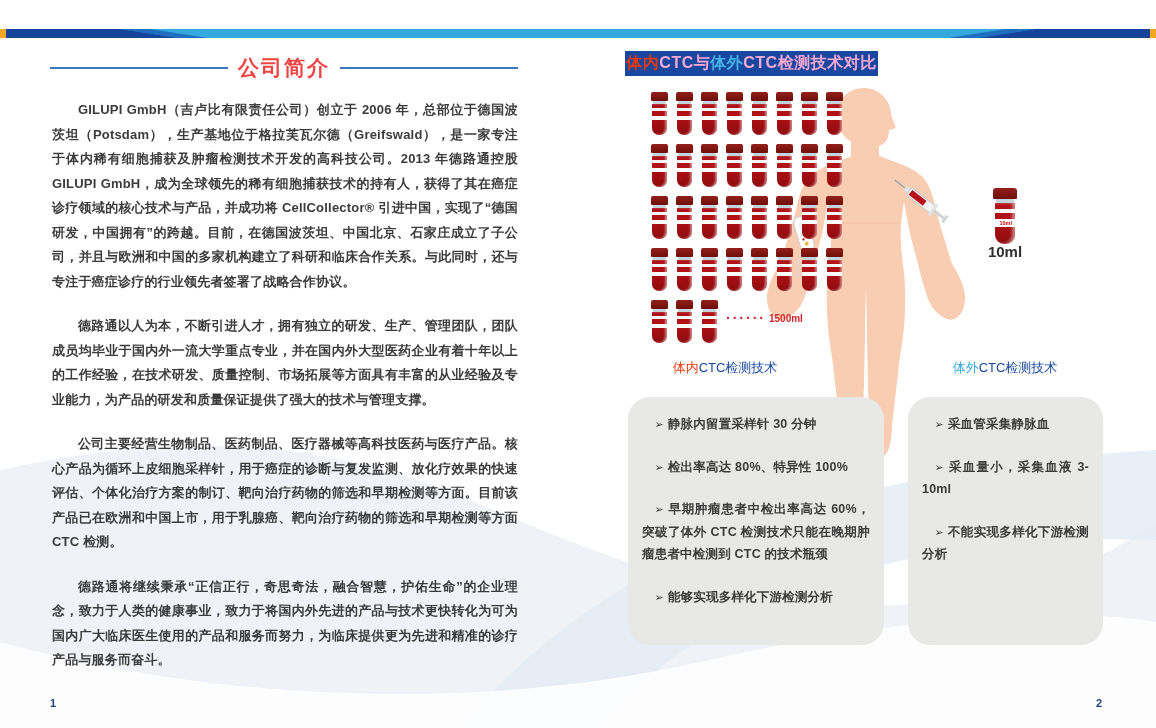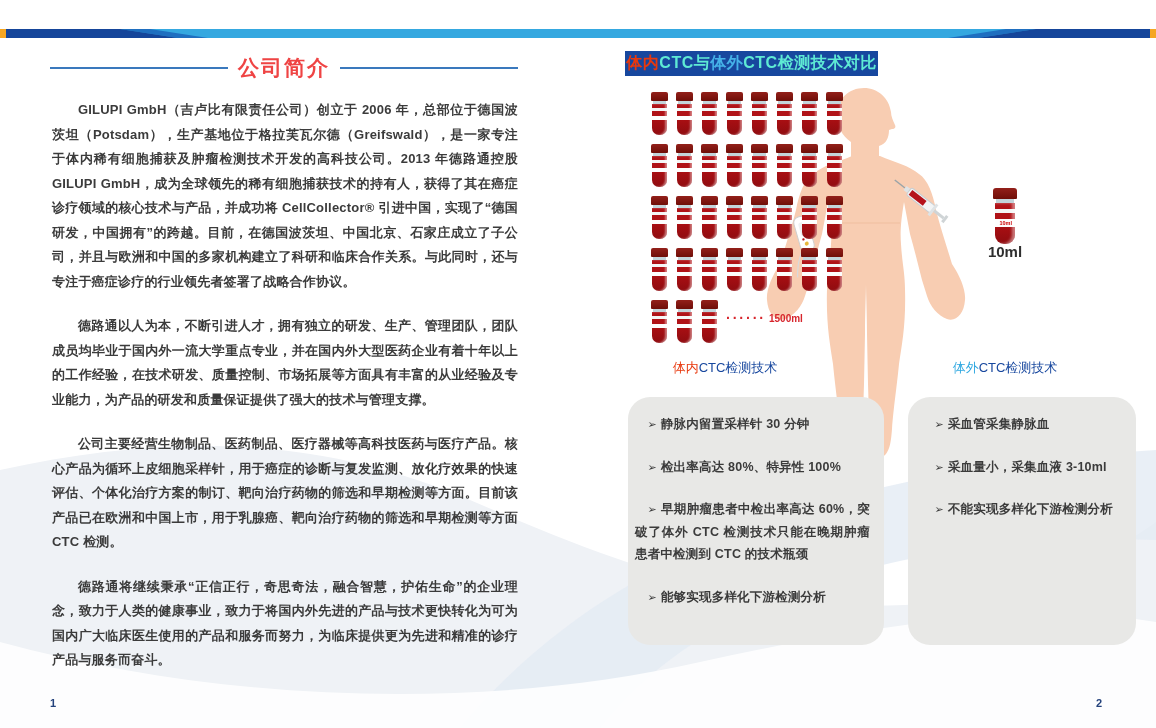--- a/index.html
+++ b/index.html
@@ -24,21 +24,21 @@
   .page-num{font-size:11px;font-weight:bold;color:#24427c;z-index:2;}
   #page-num-1{left:50px;top:697px;}
   #page-num-2{left:1096px;top:697px;}
   
   .banner{
     left:625px;top:51px;width:253px;height:25px;background:#17479e;z-index:2;
     display:flex;align-items:center;justify-content:center;
     font-size:16px;font-weight:bold;letter-spacing:0.5px;white-space:nowrap;
   }
   .banner .seg-red{color:#e8380d;}
-  .banner .seg-white{color:#5eead4;}
+  .banner .seg-white{color:#f9a8d4;}
   .banner .seg-blue{color:#45b2e8;}
   
   #tube-grid{left:650px;top:92px;width:230px;height:262px;z-index:2;}
   .tube-row{position:absolute;left:0;display:flex;gap:6px;}
   .tube{width:19px;height:43px;display:flex;flex-direction:column;align-items:center;}
   .tube .cap{width:17px;height:9px;border-radius:2px 2px 1px 1px;background:linear-gradient(180deg,#93201a,#6f0e08);}
   .tube .ring{width:13px;height:3px;background:#c3d4da;}
   .tube .tbody{
     width:15px;height:31px;border-radius:0 0 7px 7px;
     background:linear-gradient(180deg,#b01217 0%,#b01217 13%,#f4f6f6 13%,#f4f6f6 21%,#b01217 21%,#b01217 39%,#fdfdfd 39%,#fdfdfd 52%,#a80f13 52%,#8f0c10 100%);
@@ -65,22 +65,22 @@
   .col-header{top:359px;width:170px;text-align:center;font-size:13px;font-weight:normal;color:#17479e;z-index:2;white-space:nowrap;}
   #col-header-left{left:640px;}
   #col-header-right{left:920px;}
   .col-header .accent-red{color:#e8380d;}
   .col-header .accent-blue{color:#2ea7e0;}
   
   .card{
     top:397px;height:248px;background:#e8e8e6;border-radius:22px;z-index:2;
     padding:16px 14px 0 14px;box-sizing:border-box;
   }
-  #card-left{left:628px;width:256px;padding-left:7px;}
-  #card-right{left:908px;width:228px;}
+  #card-left{left:628px;width:256px;}
+  #card-right{left:908px;width:195px;}
   .card-item{
     margin:0 0 20px 0;font-size:12.5px;line-height:22.5px;font-weight:bold;
     color:#3b3b3b;text-align:justify;text-indent:1em;letter-spacing:0.2px;
   }
   .card-item .bullet{margin-right:4px;font-size:11px;}
   #card-left .card-item:nth-child(4){}
   #card-right .card-item:nth-child(4){margin-bottom:30px;}
   
   #body-illustration{left:766px;top:84px;z-index:1;}
 </style>

